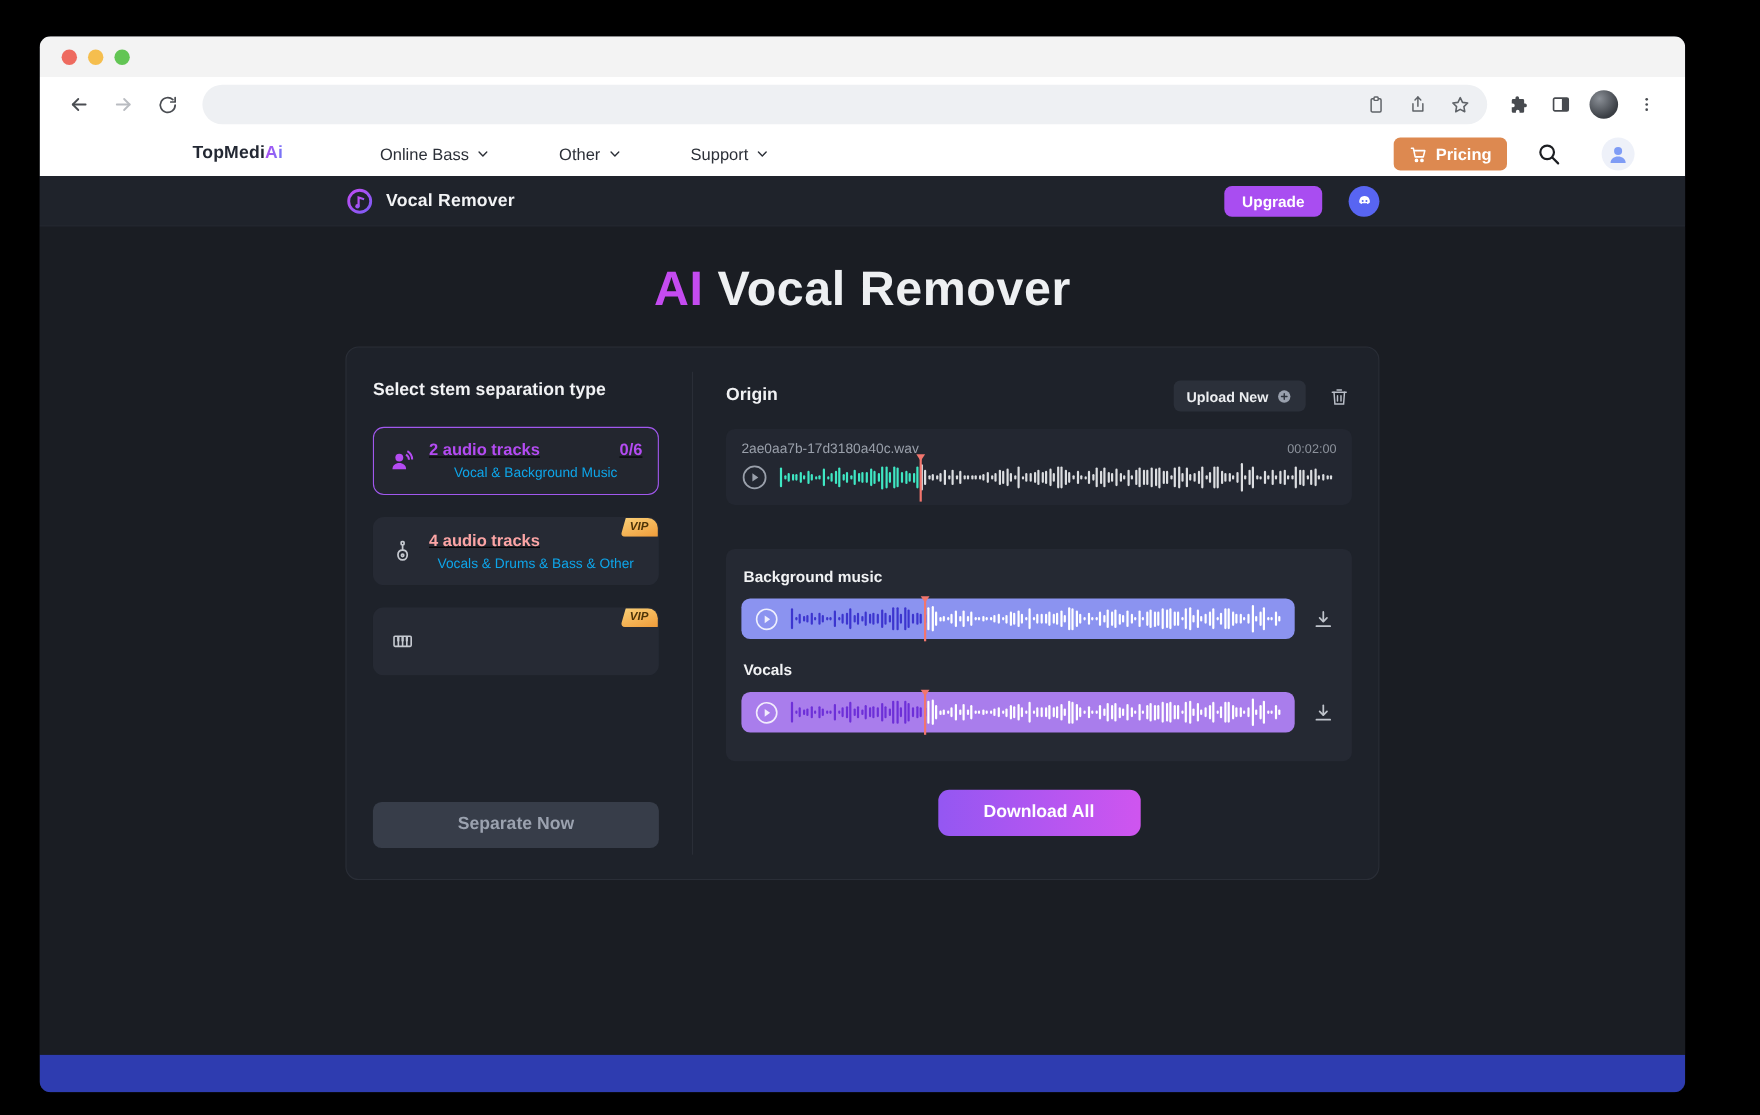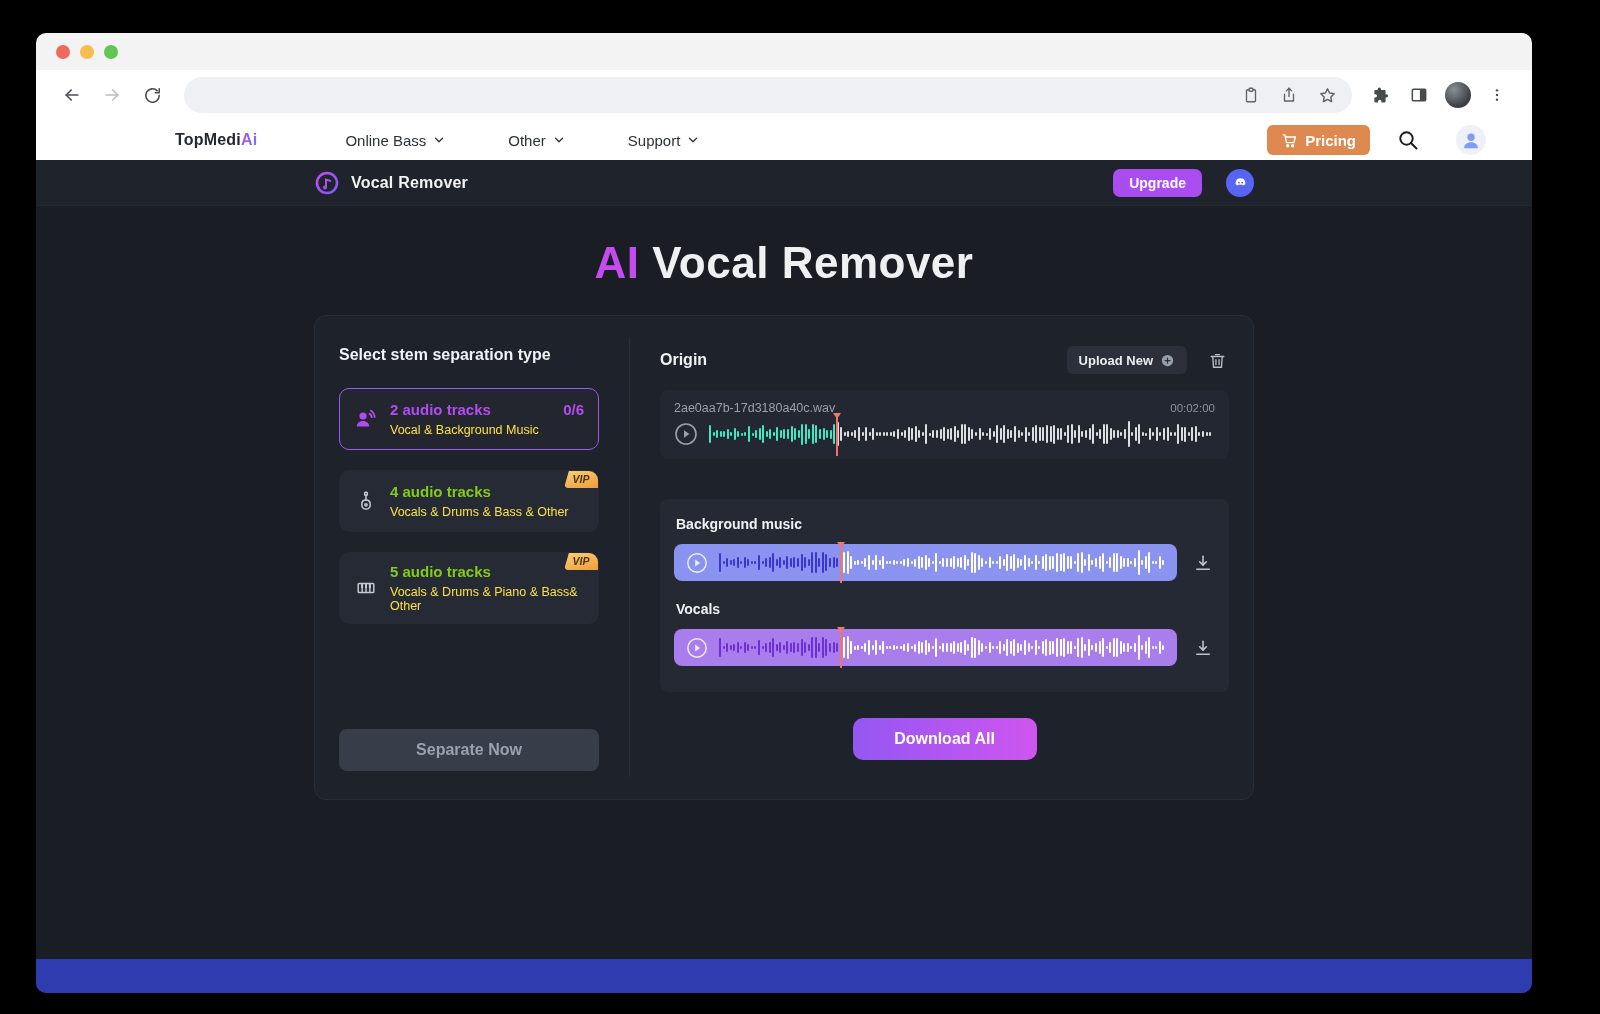--- a/index.html
+++ b/index.html
@@ -51,25 +51,25 @@
   .card { width:940px; margin:27px auto 0; background:#1e222a; border:1px solid #2a2e37; border-radius:12px; display:flex; padding:30px 24px 28px; height:485px; }
   .col-left { width:260px; flex:none; display:flex; flex-direction:column; }
   .col-div { width:1px; background:#2a2e37; margin:-8px 30px -6px 30px; }
   .col-right { flex:1; display:flex; flex-direction:column; }
 
   .sel-heading { color:#f1f2f4; font-size:16px; font-weight:700; margin-bottom:24px; }
   .opt { position:relative; border-radius:10px; background:#262a34; padding:10px 14px; display:flex; align-items:center; margin-bottom:20px; min-height:62px; cursor:pointer; border:1px solid transparent; }
   .opt.selected { background:#23262f; border-color:#a158ee; }
   .opt-ic { width:24px; height:24px; flex:none; margin-right:12px; display:flex; align-items:center; justify-content:center; }
   .opt-body { flex:1; }
-  .opt-trow { display:flex; align-items:flex-end; justify-content:space-between; }
-  .opt-title { font-size:15px; font-weight:700; color:#84cc16; }
+  .opt-trow { display:flex; align-items:flex-end; justify-content:space-between;text-decoration:underline; }
+  .opt-title { font-size:15px; font-weight:700; color:#fca5a5; }
   .opt.selected .opt-title, .opt-quota { color:#b44bf2; }
   .opt-quota { font-size:15px; font-weight:700; }
-  .opt-sub { font-size:12.5px; color:#fde047; margin-top:5px; }
+  .opt-sub { font-size:12.5px; color:#0ea5e9; margin-top:5px;text-align:center; }
   .vip { position:absolute; top:0; right:0; height:17px; width:40px; overflow:hidden; border-radius:0 9px 0 0; }
   .vip .bg { position:absolute; inset:0; left:6px; background:linear-gradient(160deg,#f9cd74,#ef9c3a); transform:skewX(-16deg); transform-origin:bottom right; border-radius:0 4px 0 4px; }
   .vip .txt { position:relative; display:block; text-align:center; font-size:10.5px; font-weight:800; font-style:italic; color:#4d3407; line-height:17px; padding-left:6px; }
 
   .separate-btn { margin-top:auto; height:42px; border-radius:8px; background:#373d49; color:#9ba2af; font-weight:700; font-size:16px; border:none; cursor:pointer; }
 
   .origin-head { display:flex; align-items:center; margin-bottom:16px; }
   .origin-title { color:#f1f2f4; font-size:16px; font-weight:700; }
   .upload-btn { margin-left:auto; height:28px; background:#2b303a; border:none; border-radius:6px; color:#eceef1; font-size:13px; font-weight:700; display:flex; align-items:center; gap:7px; padding:0 12px; cursor:pointer; }
   .trash-btn { margin-left:18px; width:24px; height:24px; color:#b9bec7; display:flex; align-items:center; justify-content:center; cursor:pointer; background:none; border:none; }
@@ -304,26 +304,20 @@
                 <span class="txt">VIP</span>
               </span>
             <span class="opt-ic">
               <svg width="22" height="22" viewBox="0 0 24 24" fill="none" stroke="#c5c9d0" stroke-width="1.6">
                   <rect x="3.5" y="7" width="17" height="10" rx="1"></rect>
                   <path d="M7.8 7v10M12 7v10M16.2 7v10"></path>
                   <rect x="6.6" y="7" width="2.2" height="5" fill="#c5c9d0" stroke="none"></rect>
                   <rect x="10.9" y="7" width="2.2" height="5" fill="#c5c9d0" stroke="none"></rect>
                   <rect x="15.1" y="7" width="2.2" height="5" fill="#c5c9d0" stroke="none"></rect>
                 </svg>
-            </span>
-            <span class="opt-body">
-              <span class="opt-trow">
-                <span class="opt-title">5 audio tracks</span>
-              </span>
-              <div class="opt-sub">Vocals &amp; Drums &amp; Piano &amp; Bass&amp; Other</div>
             </span>
           </div>
 
           <button class="separate-btn">Separate Now</button>
         </div>
 
         <div class="col-div"></div>
 
         <div class="col-right">
           <div class="origin-head">

